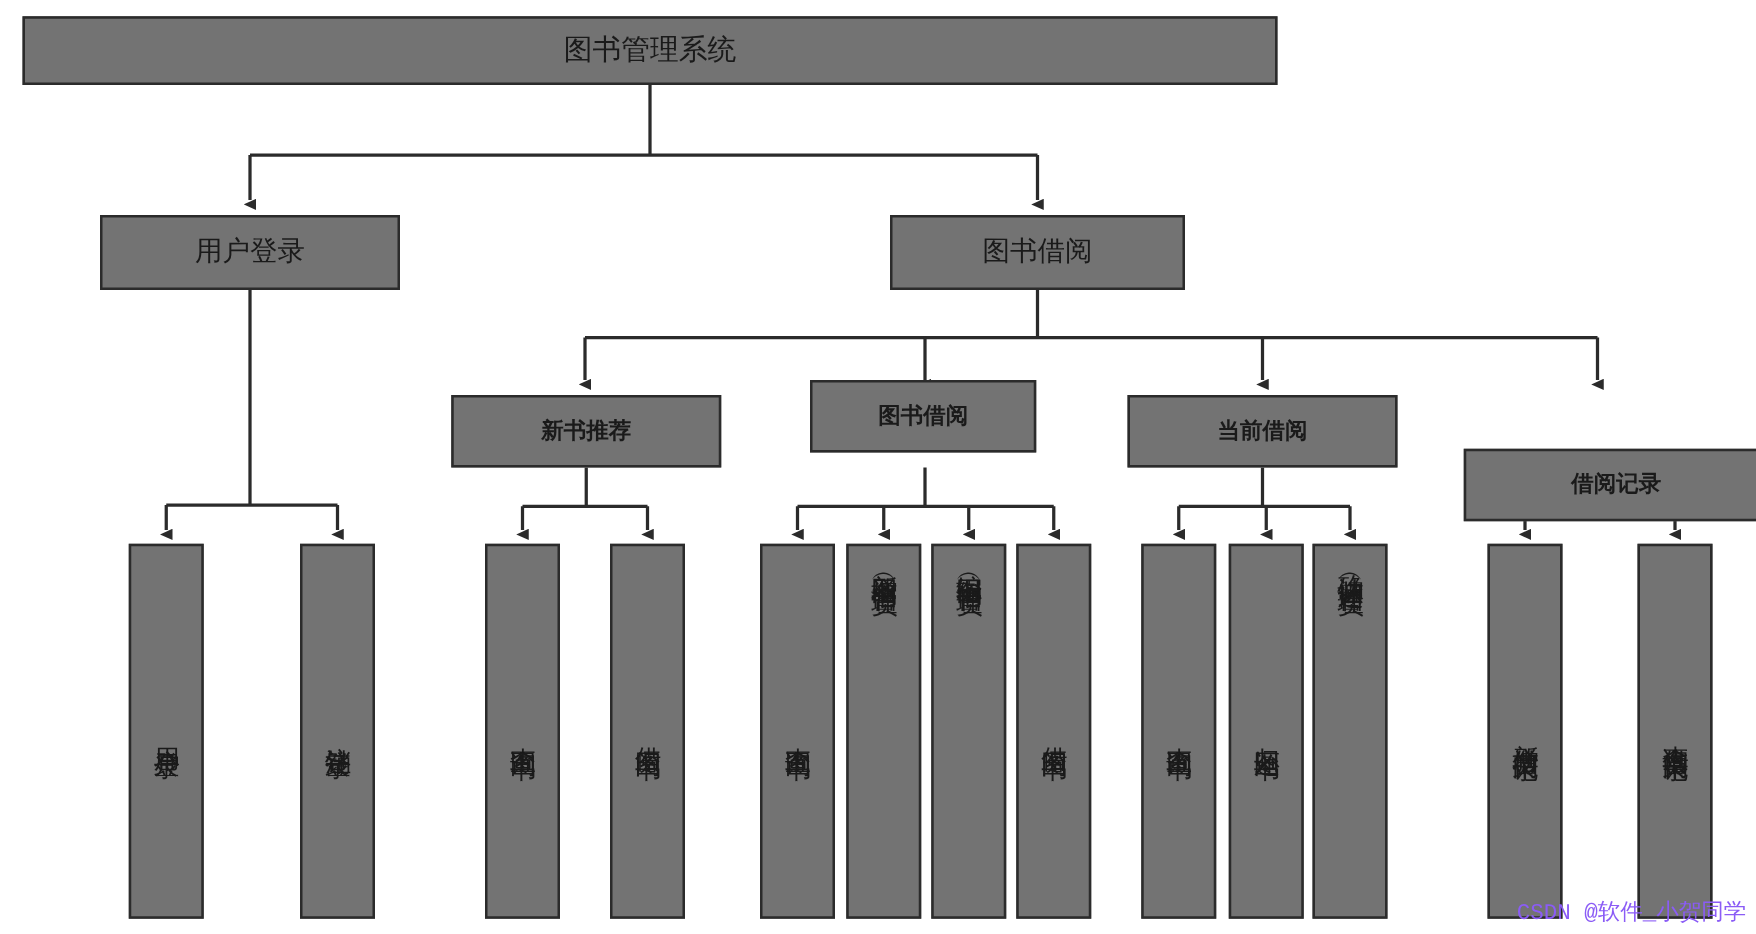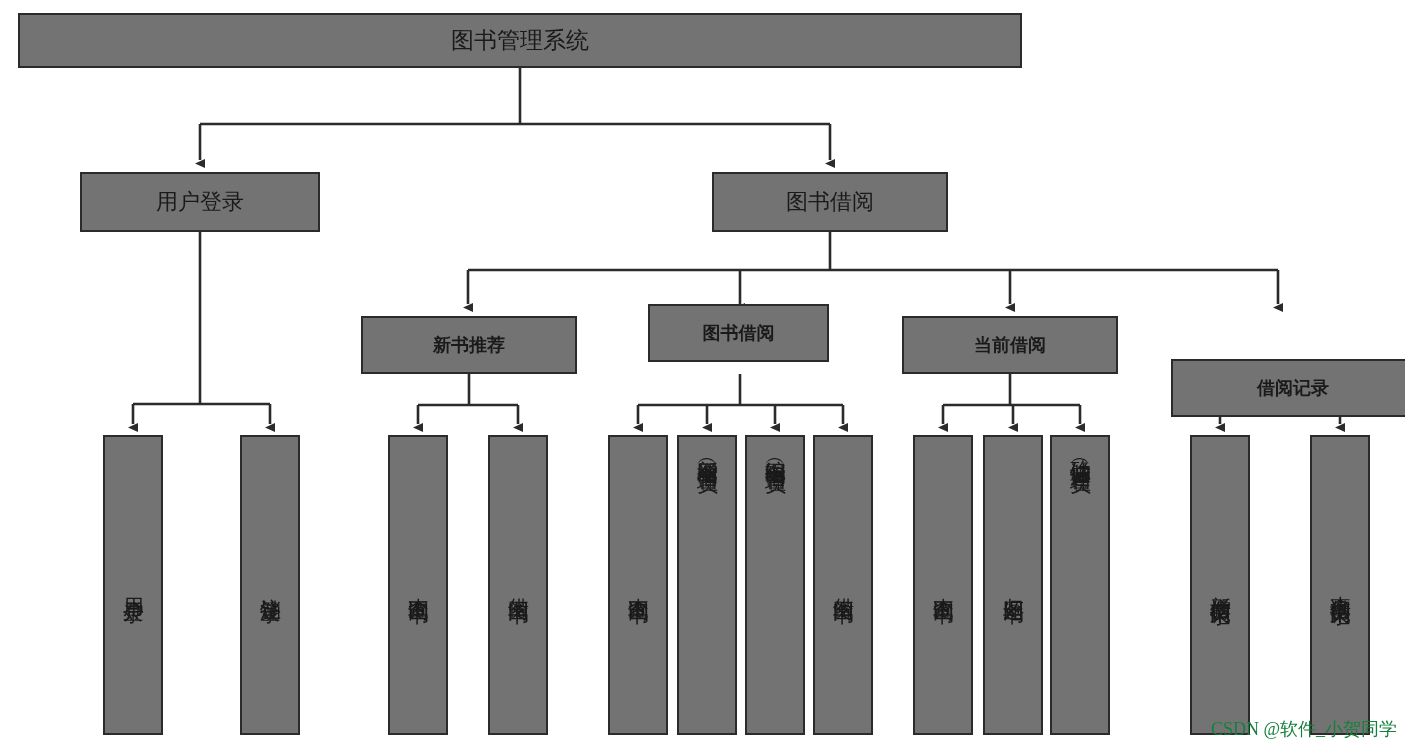--- a/index.html
+++ b/index.html
@@ -61,22 +61,22 @@
   }
   .node-leaf.leaf-mid {
     align-items: center;
     padding-top: 0;
   }
   .watermark {
     position: absolute;
     right: 8px;
     bottom: 6px;
     font-size: 18px;
-    color: #15803d;
-    font-family: Liberation Serif, serif;
+    color: #8b5cf6;
+    font-family: Liberation Mono, monospace;
     white-space: nowrap;
     pointer-events: none;
   }
 </style>
 </head>
 <body>
 
 <div id="diagram-root">
 
   <svg class="diagram-canvas" viewBox="0 0 1405 747" xmlns="http://www.w3.org/2000/svg">

